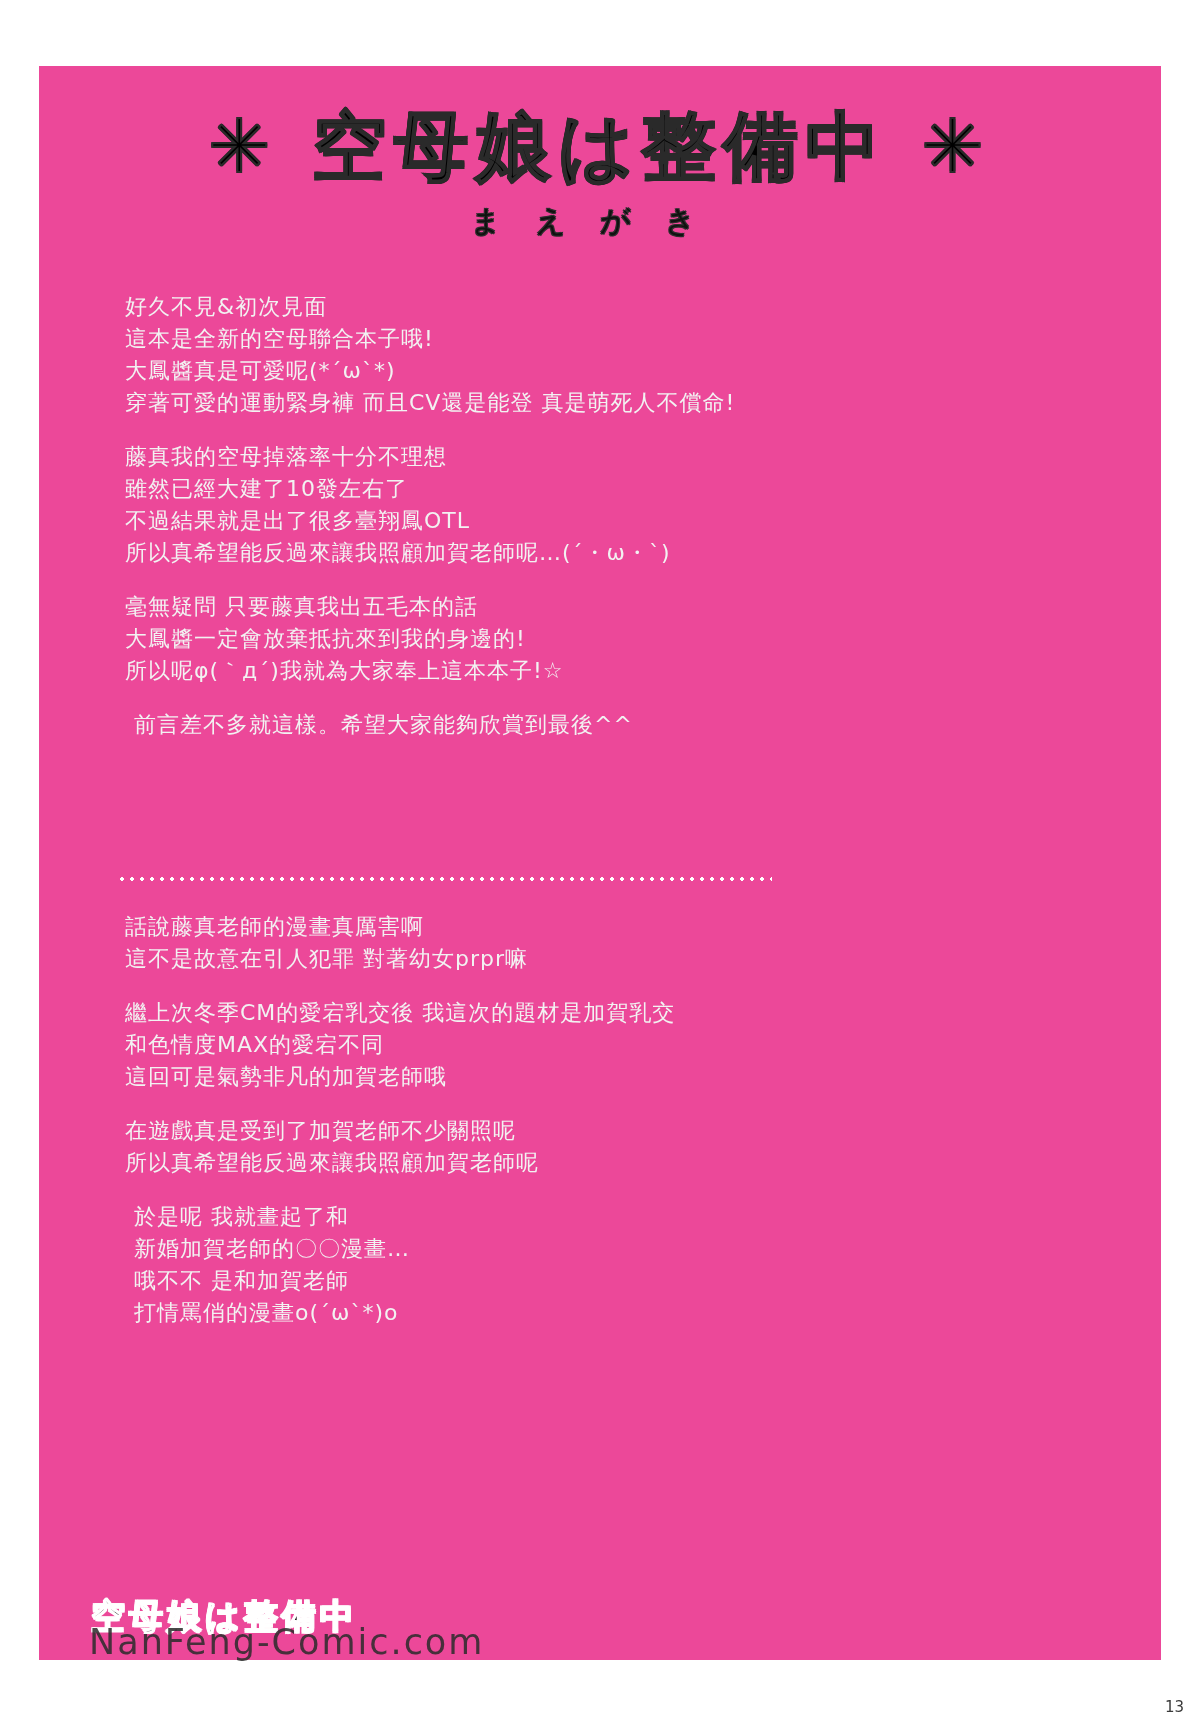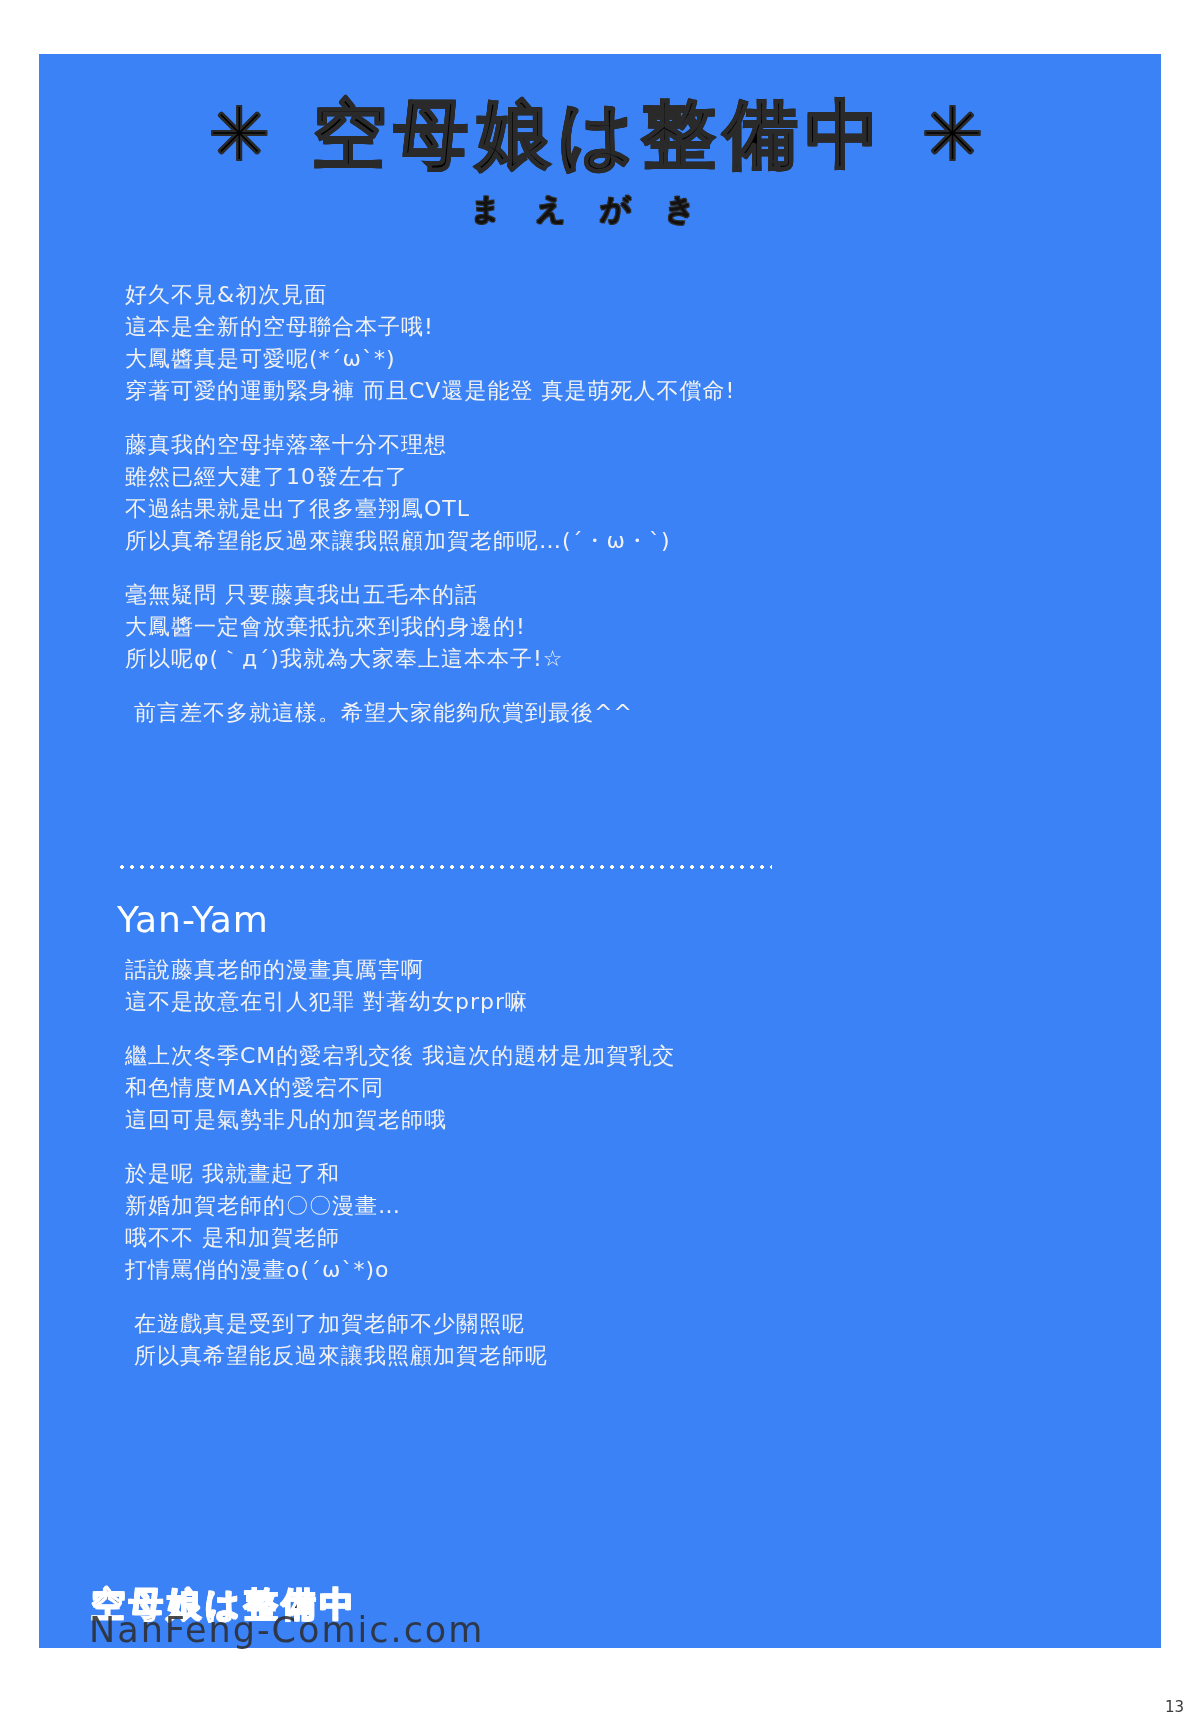--- a/index.html
+++ b/index.html
@@ -12,24 +12,24 @@
     height: 1728px;
     position: relative;
     font-family: "DejaVu Sans", sans-serif;
     overflow: hidden;
   }
 
   
   .page-panel {
     position: absolute;
     left: 39px;
-    top: 54px;
+    top: 66px;
     width: 1122px;
     height: 1594px;
-    background: #3b82f6;
+    background: #ec4899;
   }
 
   
   .title-block {
     position: absolute;
     left: 0;
     top: 40px;
     width: 100%;
     text-align: center;
   }
@@ -44,21 +44,21 @@
       -1px -1px 0 #242424,
        1px -1px 0 #242424,
       -1px  1px 0 #242424,
        1px  1px 0 #242424;
     line-height: 1.1;
     white-space: nowrap;
   }
   .title-sub {
     margin-top: 14px;
     font-size: 30px;
-    font-weight: 700;
+    font-weight: 400;
     letter-spacing: 34px;
     color: #111111;
     text-shadow:
       -1px -1px 0 #2e2e2e,
        1px -1px 0 #2e2e2e,
       -1px  1px 0 #2e2e2e,
        1px  1px 0 #2e2e2e;
     white-space: nowrap;
   }
 
@@ -166,32 +166,31 @@
 所以真希望能反過來讓我照顧加賀老師呢…(´・ω・`)</p>
     <p class="para">毫無疑問 只要藤真我出五毛本的話
 大鳳醬一定會放棄抵抗來到我的身邊的!
 所以呢φ(｀д´)我就為大家奉上這本本子!☆</p>
     <p class="para">前言差不多就這樣。希望大家能夠欣賞到最後^^</p>
   </div>
 
   <div class="divider"></div>
 
   <div class="section" style="left:78px; top:845px; width:950px;">
-    <div class="author-name latin">Yan-Yam</div>
     <p class="para">話說藤真老師的漫畫真厲害啊
 這不是故意在引人犯罪 對著幼女prpr嘛</p>
     <p class="para">繼上次冬季CM的愛宕乳交後 我這次的題材是加賀乳交
 和色情度MAX的愛宕不同
 這回可是氣勢非凡的加賀老師哦</p>
+    <p class="para">在遊戲真是受到了加賀老師不少關照呢
+所以真希望能反過來讓我照顧加賀老師呢</p>
     <p class="para">於是呢 我就畫起了和
 新婚加賀老師的〇〇漫畫…
 哦不不 是和加賀老師
 打情罵俏的漫畫o(´ω`*)o</p>
-    <p class="para">在遊戲真是受到了加賀老師不少關照呢
-所以真希望能反過來讓我照顧加賀老師呢</p>
   </div>
 
   <div class="footer-logo">
     <span class="footer-logo-text">空母娘は整備中</span>
   </div>
 
   <div class="watermark">NanFeng-Comic.com</div>
 </div>
 
 <div class="page-number">13</div>

